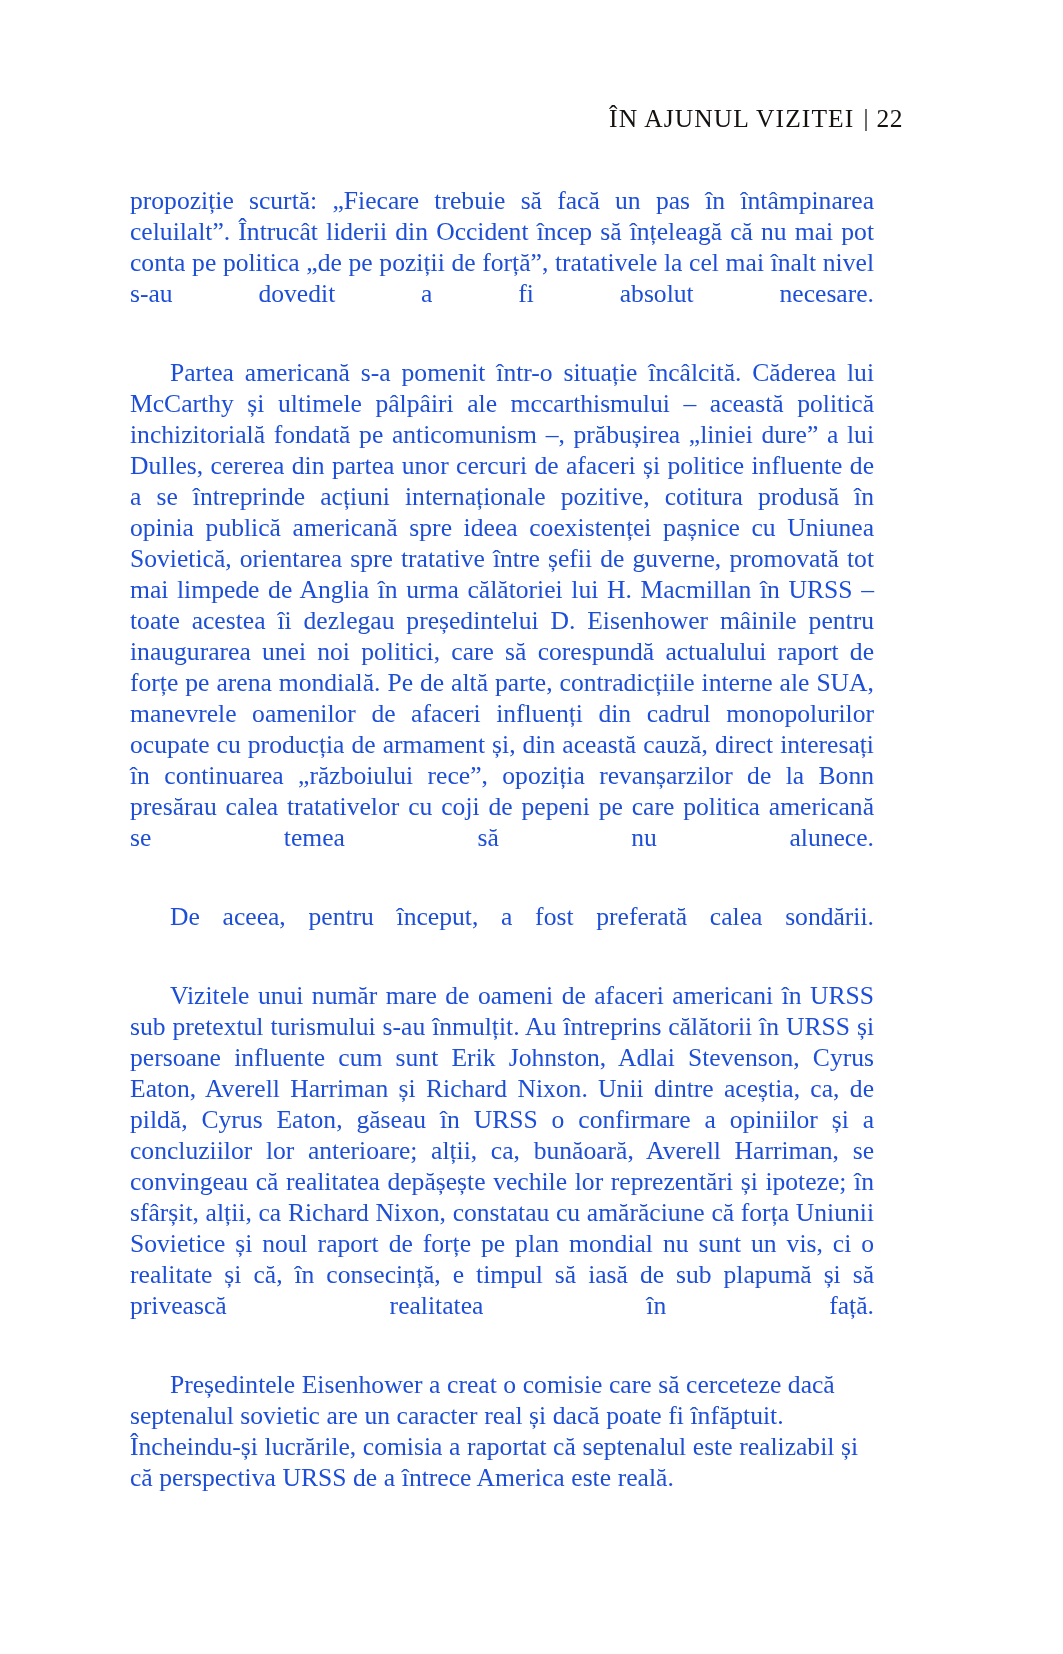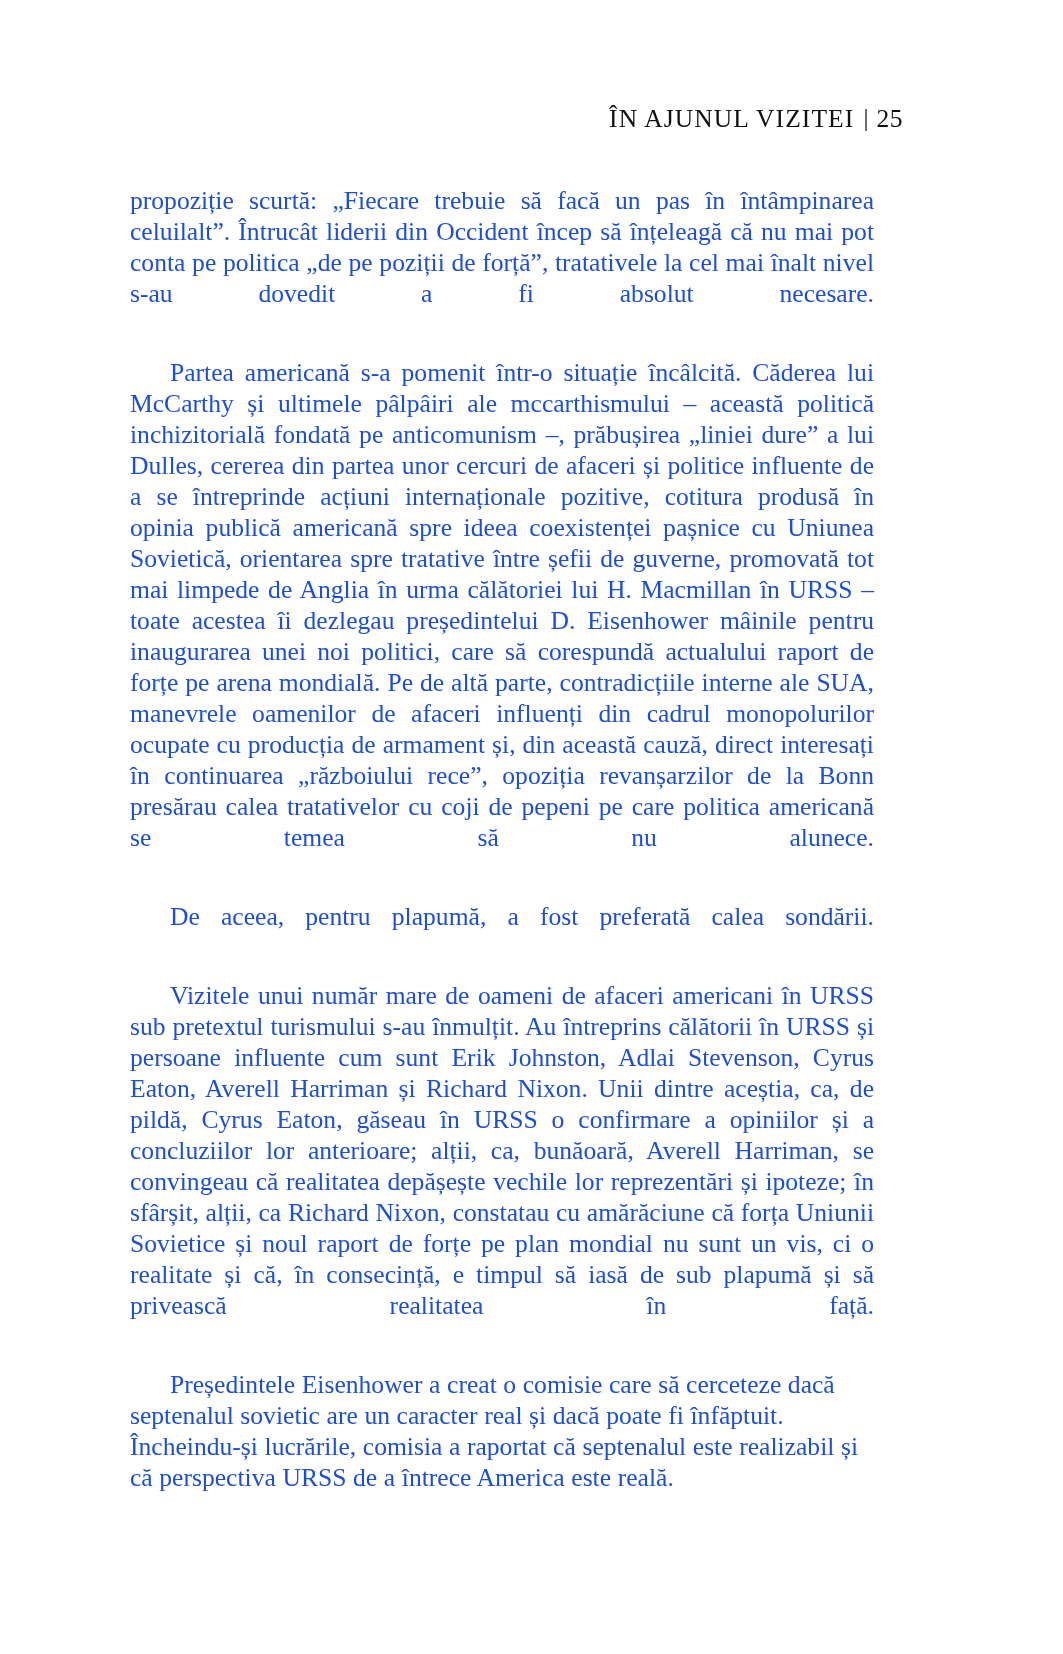--- a/index.html
+++ b/index.html
@@ -84,24 +84,24 @@
     display: inline-block;
     width: 100%;
   }
 </style>
 </head>
 <body>
 
 <div class="page">
 
   <div class="running-head">
-    <span class="rh-title">ÎN AJUNUL VIZITEI</span><span class="rh-sep">|</span><span class="rh-folio">25</span>
+    <span class="rh-title">ÎN AJUNUL VIZITEI</span><span class="rh-sep">|</span><span class="rh-folio">22</span>
   </div>
 
   <div class="text-block">
     <p class="para first">propoziție scurtă: „Fiecare trebuie să facă un pas în întâmpinarea celuilalt”. Întrucât liderii din Occident încep să înțeleagă că nu mai pot conta pe politica „de pe poziții de forță”, tratativele la cel mai înalt nivel s-au dovedit a fi absolut necesare.</p>
     <p class="para">Partea americană s-a pomenit într-o situație încâlcită. Căderea lui McCarthy și ultimele pâlpâiri ale mccarthismului – această politică inchizitorială fondată pe anticomunism –, prăbușirea „liniei dure” a lui Dulles, cererea din partea unor cercuri de afaceri și politice influente de a se întreprinde acțiuni internaționale pozitive, cotitura produsă în opinia publică americană spre ideea coexistenței pașnice cu Uniunea Sovietică, orientarea spre tratative între șefii de guverne, promovată tot mai limpede de Anglia în urma călătoriei lui H. Macmillan în URSS – toate acestea îi dezlegau președintelui D. Eisenhower mâinile pentru inaugurarea unei noi politici, care să corespundă actualului raport de forțe pe arena mondială. Pe de altă parte, contradicțiile interne ale SUA, manevrele oamenilor de afaceri influenți din cadrul monopolurilor ocupate cu producția de armament și, din această cauză, direct interesați în continuarea „războiului rece”, opoziția revanșarzilor de la Bonn presărau calea tratativelor cu coji de pepeni pe care politica americană se temea să nu alunece.</p>
-    <p class="para">De aceea, pentru plapumă, a fost preferată calea sondării.</p>
+    <p class="para">De aceea, pentru început, a fost preferată calea sondării.</p>
     <p class="para">Vizitele unui număr mare de oameni de afaceri americani în URSS sub pretextul turismului s-au înmulțit. Au întreprins călătorii în URSS și persoane influente cum sunt Erik Johnston, Adlai Stevenson, Cyrus Eaton, Averell Harriman și Richard Nixon. Unii dintre aceștia, ca, de pildă, Cyrus Eaton, găseau în URSS o confirmare a opiniilor și a concluziilor lor anterioare; alții, ca, bunăoară, Averell Harriman, se convingeau că realitatea depășește vechile lor reprezentări și ipoteze; în sfârșit, alții, ca Richard Nixon, constatau cu amărăciune că forța Uniunii Sovietice și noul raport de forțe pe plan mondial nu sunt un vis, ci o realitate și că, în consecință, e timpul să iasă de sub plapumă și să privească realitatea în față.</p>
     <p class="para">Președintele Eisenhower a creat o comisie care să cerceteze dacă septenalul sovietic are un caracter real și dacă poate fi înfăptuit. Încheindu-și lucrările, comisia a raportat că septenalul este realizabil și că perspectiva URSS de a întrece America este reală.</p>
   </div>
 
 </div>
 
 </body></html>

